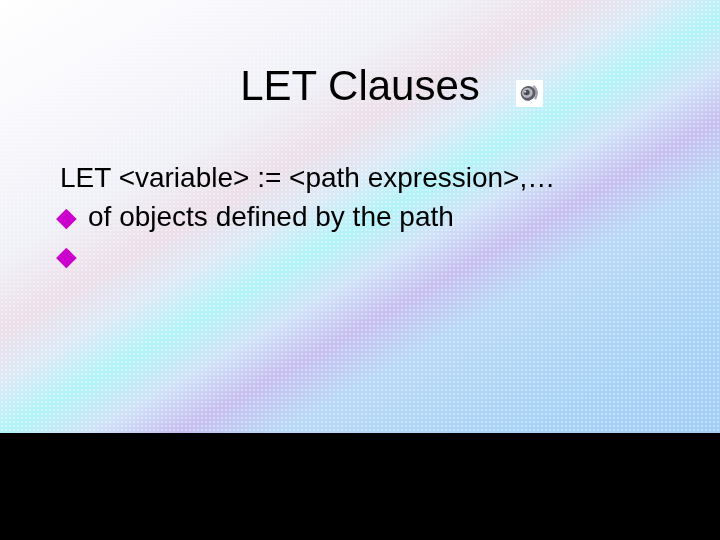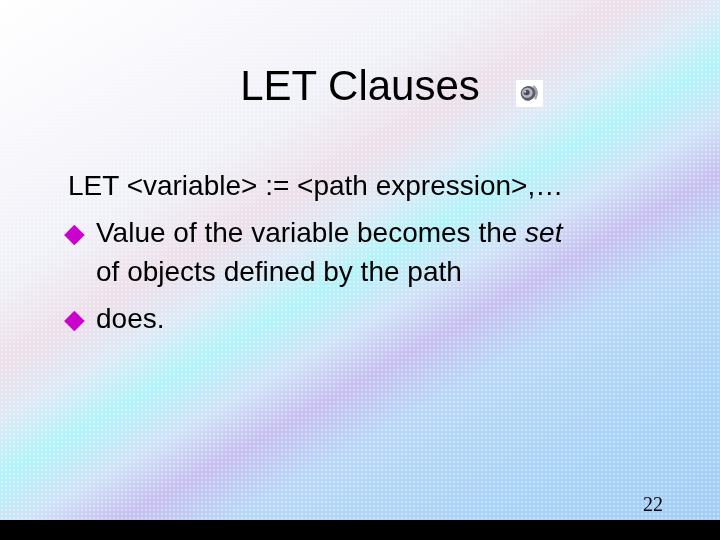--- a/index.html
+++ b/index.html
@@ -1,18 +1,18 @@
 <!DOCTYPE html>
 <html><head>
 <meta charset="utf-8">
 <style>
   html,body{margin:0;padding:0;background:#000;}
   .slide{
     position:relative;
-    width:720px;height:520px;
+    width:720px;height:433px;
     overflow:hidden;
     font-family:"Liberation Sans",sans-serif;
     color:#000;
     background:linear-gradient(150deg,
       #ffffff 0%,
       #f9f8fc 14%,
       #f0f1f8 30%,
       #ecdfe9 39%,
       #dde9f6 45%,
       #b2f3fa 51%,
@@ -35,21 +35,21 @@
     letter-spacing:0;
   }
   .sound{
     position:absolute;left:516px;top:80px;
     width:27px;height:27px;background:#ffffff;
   }
   .body{
     position:absolute;left:60px;top:158px;width:612px;
     font-size:28px;line-height:39px;
   }
-  .body p{margin:8px;}
+  .body p{margin:0;}
   .bullet{position:relative;padding-left:28px;}
   .b1{margin-top:5px;}
   .b2{margin-top:7px;}
   .diamond{
     position:absolute;left:-4px;top:0;
     font-size:27px;line-height:39px;
     font-family:"DejaVu Sans",sans-serif;
   }
   .line{display:block;}
   .line i{font-style:italic;}
@@ -80,24 +80,22 @@
     </svg>
   </div>
 
   <div class="body">
     <p class="intro">
       <span class="line">LET &lt;variable&gt; := &lt;path expression&gt;,…</span>
     </p>
 
     <p class="bullet b1">
       <span class="diamond" style="color: rgb(204, 0, 204);">◆</span>
-      <span class="line"><span>Value of the variable becomes the </span><i>set</i></span>
       <span class="line">of objects defined by the path</span>
     </p>
 
     <p class="bullet b2">
       <span class="diamond" style="color: rgb(204, 0, 204);">◆</span>
-      <span class="line">does.</span>
     </p>
   </div>
 
   <div class="pagenum">22</div>
 </div>
 
 </body></html>

